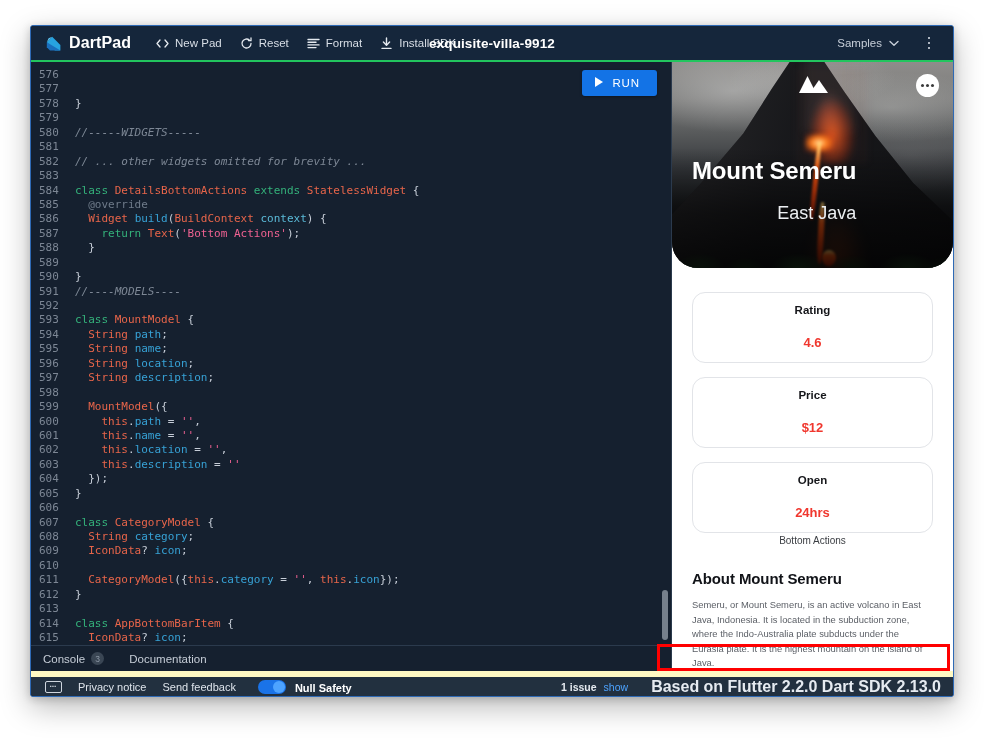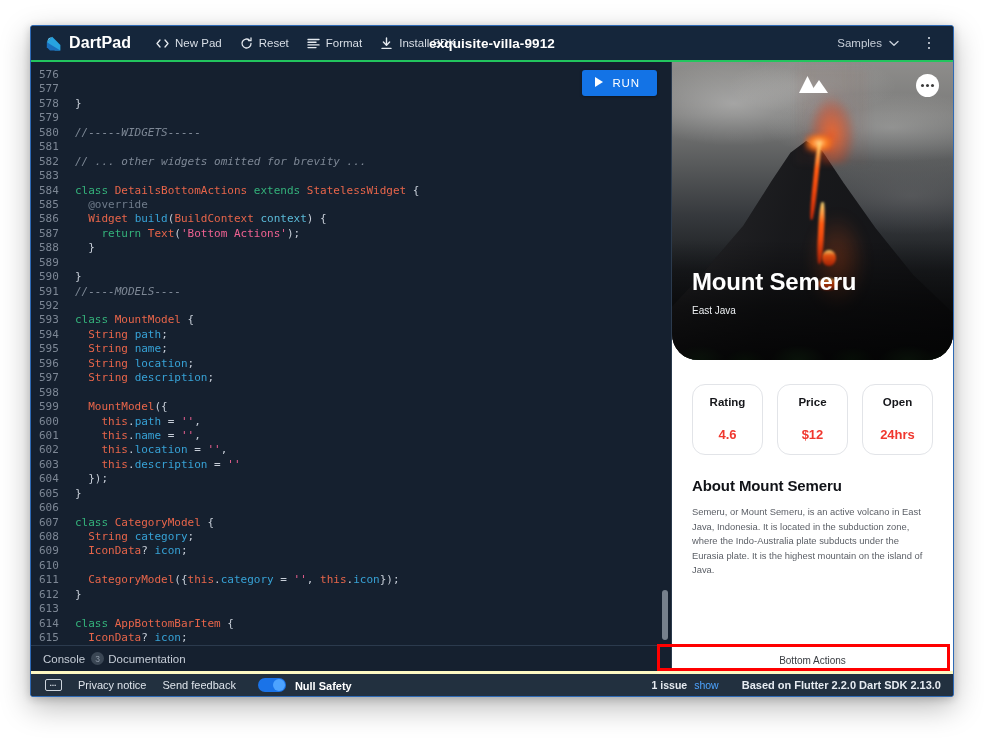--- a/index.html
+++ b/index.html
@@ -125,21 +125,21 @@
     width: 6px; height: 50px; background: #76808c; border-radius: 3px;
     cursor: pointer;
   }
 
   
   #console-bar {
     height: 26px; min-height: 26px;
     background: #15202f;
     border-top: 1px solid #2b3a4d;
     border-right: 1px solid #2b3a4d;
-    display: flex; align-items: center; gap: 4px;
+    display: flex; align-items: center; gap: 25px;
     padding: 0 12px;
   }
   .ctab { display: flex; align-items: center; gap: 6px; color: #c6cdd7; font-size: 11.5px; cursor: pointer; }
   .cbadge {
     background: #3a4654; color: #8d98a6; font-size: 8.5px;
     min-width: 13px; height: 13px; border-radius: 50%;
     display: flex; align-items: center; justify-content: center;
     padding: 0 3px;
   }
 
@@ -224,24 +224,24 @@
   #mtn-icon { position: absolute; left: 50%; top: 13px; transform: translateX(-50%); }
   #more-btn {
     position: absolute; right: 14px; top: 12px;
     width: 23px; height: 23px; background: #fff; border-radius: 50%;
     display: flex; align-items: center; justify-content: center; gap: 2px;
     cursor: pointer;
   }
   #more-btn i { width: 3px; height: 3px; border-radius: 50%; background: #3b3b3b; display: block; }
   #hero-text { position: absolute; left: 20px; bottom: 44px; }
   #hero-title { color: #fff; font-size: 24px; font-weight: bold; letter-spacing: -.2px; line-height: 1.1; }
-  #hero-sub { color: #eceff2; font-size: 10px; margin-top: 10px; }
-
-  
-  #stats { display: flex; gap: 14px; padding: 24px 20px 0 20px; }
+  #hero-sub { color: #eceff2; font-size: 18px; margin-top: 19px; text-align: right; }
+
+  
+  #stats { display: flex; gap: 14px; padding: 24px 20px 0 20px; flex-direction: column; }
   .stat {
     flex: 1; border: 1px solid #e2e4e8; border-radius: 13px;
     padding: 11px 4px 12px 4px; text-align: center; background: #fff;
     cursor: pointer;
   }
   .stat-label { font-size: 11.5px; font-weight: bold; color: #15161a; }
   .stat-value { font-size: 13px; font-weight: bold; color: #f0372e; margin-top: 19px; }
 
   
   #about { padding: 22px 20px 0 20px; }
@@ -261,39 +261,39 @@
     left: 657px; top: 644px; width: 293px; height: 27px;
     border: 3px solid #ff0000; pointer-events: none; z-index: 30;
   }
 
   
   #statusbar {
     height: 25px; min-height: 25px;
     background: #22303f;
     display: flex; align-items: center;
     padding: 0 12px 0 14px;
-    border-top: 3px solid #fef9c3;
+    border-top: 6px solid #fef9c3;
   }
   .sb-left { display: flex; align-items: center; gap: 16px; }
   .kbd-ico {
     width: 17px; height: 12px; border: 1.3px solid #cfd6de; border-radius: 2px;
     display: flex; align-items: center; justify-content: center; cursor: pointer;
   }
   .kbd-ico span { font-size: 5px; color: #cfd6de; letter-spacing: .5px; line-height: 1; }
   .sb-link { color: #dde3ea; font-size: 11px; cursor: pointer; }
   .toggle-wrap { display: flex; align-items: flex-end; gap: 9px; margin-left: 6px; }
   .toggle {
     width: 28px; height: 14px; border-radius: 8px; background: #1a73e8; position: relative; cursor: pointer;
   }
   .toggle i { position: absolute; right: 1px; top: 1px; width: 12px; height: 12px; border-radius: 50%; background: #4da3ff; display: block; }
   .ns-label { color: #ffffff; font-size: 11px; font-weight: bold; }
   .sb-right { margin-left: auto; display: flex; align-items: center; gap: 7px; }
   .issue-txt { color: #e6ebf1; font-size: 10.5px; font-weight: bold; }
   .show-link { color: #4da3ff; font-size: 10.5px; cursor: pointer; }
-  .sdk-txt { color: #e6ebf1; font-size: 11px; font-weight: bold; margin-left: 16px; }
+  .sdk-txt { color: #e6ebf1; font-size: 16px; font-weight: bold; margin-left: 16px; }
 </style>
 </head>
 <body>
 
 <div id="window">
 
   <div id="toolbar">
 
     <div class="brand">
       <span class="brand-logo">
@@ -436,26 +436,26 @@
           <div class="stat">
             <div class="stat-label">Price</div>
             <div class="stat-value">$12</div>
           </div>
           <div class="stat">
             <div class="stat-label">Open</div>
             <div class="stat-value">24hrs</div>
           </div>
         </div>
 
+        <div id="bottom-actions">Bottom Actions</div>
+
         <div id="about">
           <div id="about-title">About Mount Semeru</div>
           <div id="about-body">Semeru, or Mount Semeru, is an active volcano in East Java, Indonesia. It is located in the subduction zone, where the Indo-Australia plate subducts under the Eurasia plate. It is the highest mountain on the island of Java.</div>
         </div>
-
-        <div id="bottom-actions">Bottom Actions</div>
       </div>
     </div>
   </div>
 
   <div id="statusbar">
     <div class="sb-left">
       <div class="kbd-ico">
         <span>▪▪▪</span>
       </div>
       <div class="sb-link">Privacy notice</div>

